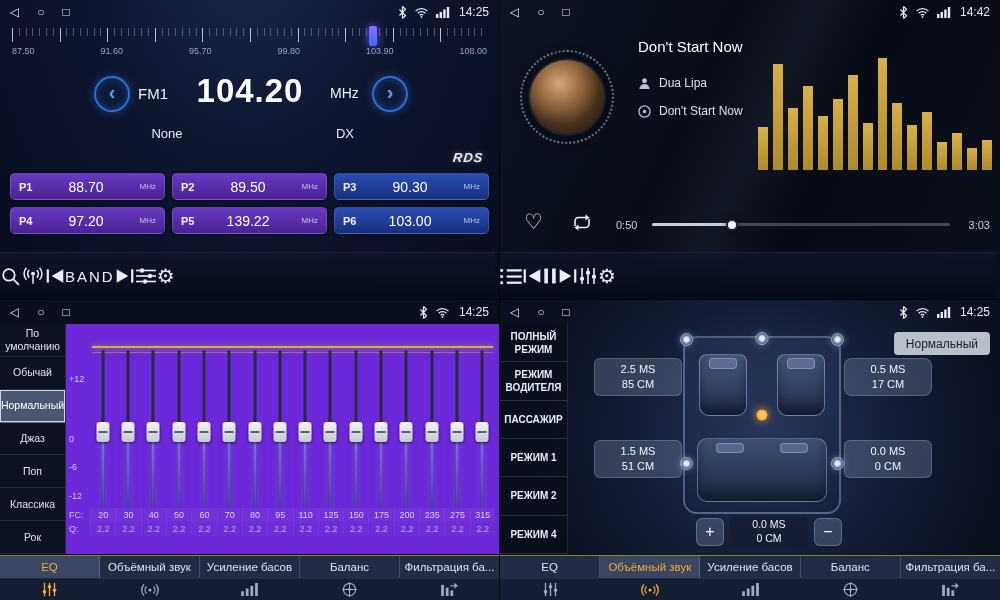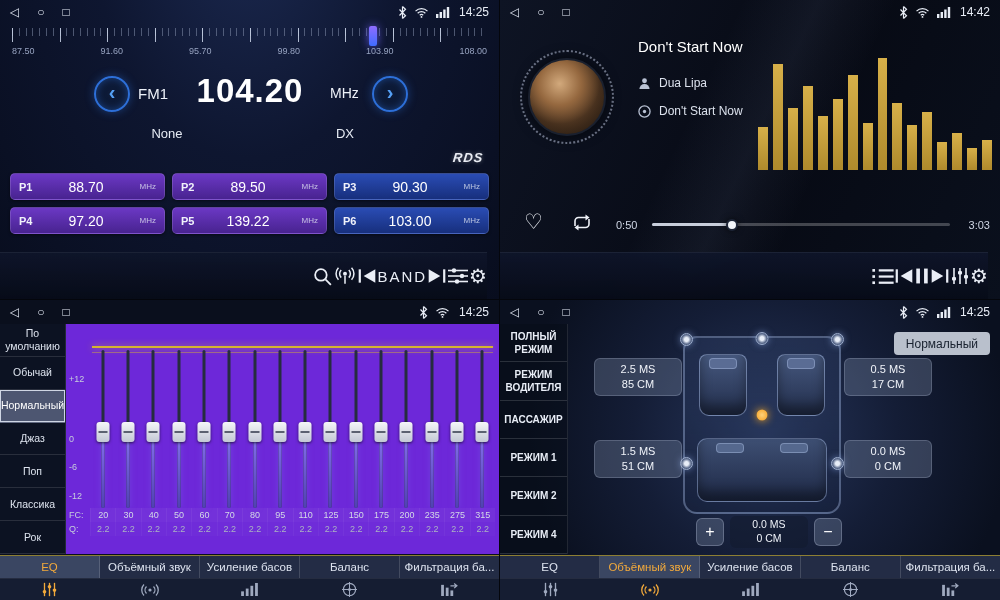--- a/index.html
+++ b/index.html
@@ -51,21 +51,21 @@
   .rds-badge { position:absolute; right:16px; top:150px; font-size:13px; font-weight:bold; font-style:italic; letter-spacing:1px; color:#e9ecf3; transform:skewX(-6deg); text-shadow:0 0 4px rgba(255,255,255,.35); }
 
   .presets { position:absolute; top:173px; left:10px; right:10px; display:grid; grid-template-columns:repeat(3,1fr); gap:7px; }
   .preset { height:27px; border-radius:5px; display:flex; align-items:center; padding:0 8px; border:1px solid rgba(255,255,255,.14); box-shadow:0 1px 3px rgba(0,0,0,.5); }
   .preset.purple { background:linear-gradient(180deg,#6b38c4,#482390); }
   .preset.blue { background:linear-gradient(180deg,#2a4cb4,#172f7d); }
   .plabel { font-size:11px; font-weight:bold; color:#f0f2fa; }
   .pfreq { flex:1; text-align:center; font-size:14px; color:#fff; }
   .punit { font-size:8px; opacity:.75; }
 
-  .toolbar { position:absolute; left:0; right:12px; bottom:0; height:47px; display:flex; align-items:center; justify-content:flex-end;
+  .toolbar { position:absolute; left:0; right:4px; bottom:0; height:47px; display:flex; align-items:center; justify-content:flex-start;
     background:linear-gradient(180deg, rgba(14,21,42,.9), rgba(7,11,24,.97)); border-top:1px solid rgba(120,140,190,.18); color:#eaeef6; }
   .toolbar button { display:flex; align-items:center; justify-content:center; color:#eaeef6; }
   .band-btn { font-size:15px; letter-spacing:2px; color:#f0f3fa; }
   .gear { font-size:20px; line-height:1; }
 
   
   .album-ring { position:absolute; left:20px; top:50px; width:94px; height:94px; border-radius:50%; border:2px dotted rgba(200,210,235,.55); display:flex; align-items:center; justify-content:center; }
   .album-disc { width:78px; height:78px; border-radius:50%; border:2px solid #1a202e;
     background:radial-gradient(circle at 40% 32%, #d2a97c 0%, #95683f 32%, #53382275 60%, #241910 100%), radial-gradient(circle, #6b4a2e, #1c130c); box-shadow:0 0 14px rgba(0,0,0,.7); }
   .track-title { position:absolute; left:138px; top:38px; font-size:15px; color:#ffffff; }
@@ -132,21 +132,21 @@
   .bench::before,.bench::after { content:""; position:absolute; top:4px; width:26px; height:8px; border-radius:4px; background:#55688e; border:1px solid rgba(180,200,235,.4); }
   .bench::before { left:18px; } .bench::after { right:18px; }
   .spk { position:absolute; width:13px; height:13px; border-radius:50%; border:1px solid #9fb0d0;
     background:radial-gradient(circle,#e8eef8 0 25%, #5a6a8c 60%, #2a3450 100%); box-shadow:0 0 7px rgba(140,170,230,.55); }
   .spk.s1{left:-5px;top:-5px} .spk.s2{right:-5px;top:-5px} .spk.s3{left:-5px;bottom:42px} .spk.s4{right:-5px;bottom:42px} .spk.sc{left:50%;top:-6px;transform:translateX(-50%)}
   .listen-dot { position:absolute; left:50%; top:44%; transform:translate(-50%,-50%); width:11px; height:11px; border-radius:50%;
     background:radial-gradient(circle,#ffd27a,#f59d1d); box-shadow:0 0 9px #f5a623; }
 
   .delaybtn { position:absolute; width:88px; height:38px; border-radius:6px; background:rgba(130,145,175,.32); border:1px solid rgba(210,220,240,.22);
     color:#f0f3f9; display:flex; flex-direction:column; align-items:center; justify-content:center; gap:1px; font-size:11px; line-height:1.2; }
-  .delaybtn.dfl { left:94px; top:58px; } .delaybtn.dfr { left:344px; top:58px; }
+  .delaybtn.dfl { left:94px; top:58px; } .delaybtn.dfr { left:344px; top:58px;border-radius:8px; }
   .delaybtn.drl { left:94px; top:140px; } .delaybtn.drr { left:344px; top:140px; }
 
   .adjust { position:absolute; left:196px; top:216px; width:146px; height:32px; display:flex; align-items:center; gap:6px; }
   .adj-btn { width:28px; height:28px; border-radius:6px; background:rgba(130,145,175,.32); border:1px solid rgba(210,220,240,.28); color:#fff; font-size:16px; line-height:1; }
   .adj-display { flex:1; height:32px; border-radius:6px; background:rgba(18,26,46,.6); display:flex; flex-direction:column; align-items:center; justify-content:center; color:#eef2f8; font-size:10.5px; line-height:1.3; }
 </style>
 </head>
 <body>
 
 <div class="screen">

